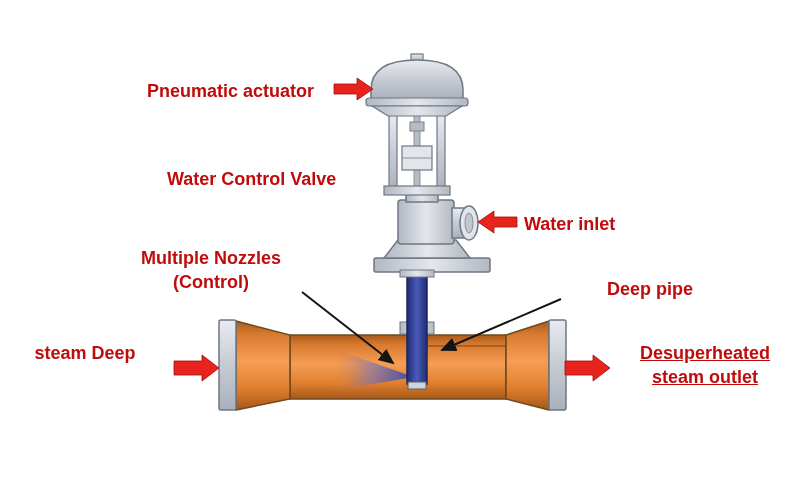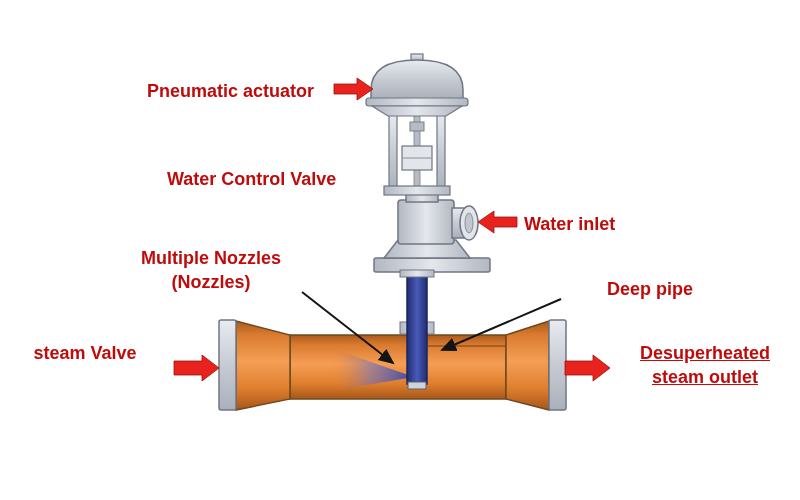--- a/index.html
+++ b/index.html
@@ -119,27 +119,27 @@
   </svg>
 
   <div class="lbl" style="left:147px;top:79px;">Pneumatic actuator</div>
 
   <div class="lbl" style="left:524px;top:212px;">Water inlet</div>
 
   <div class="lbl" style="left:167px;top:167px;">Water Control Valve</div>
 
   <div class="lbl center" style="left:118px;top:246px;width:186px;text-align:center;">
     <div>Multiple Nozzles</div>
-    <div>(Nozzles)</div>
+    <div>(Control)</div>
   </div>
 
   <div class="lbl" style="left:567px;top:277px;margin-left:40px;">Deep pipe</div>
 
   <div class="lbl center" style="left:2px;top:341px;width:166px;">
-    <div>steam Valve</div>
+    <div>steam Deep</div>
   </div>
 
   <div class="lbl center" style="left:614px;top:341px;width:182px;text-decoration:underline;">
     <div>Desuperheated</div>
     <div>steam outlet</div>
   </div>
 
 
 </div>
 

